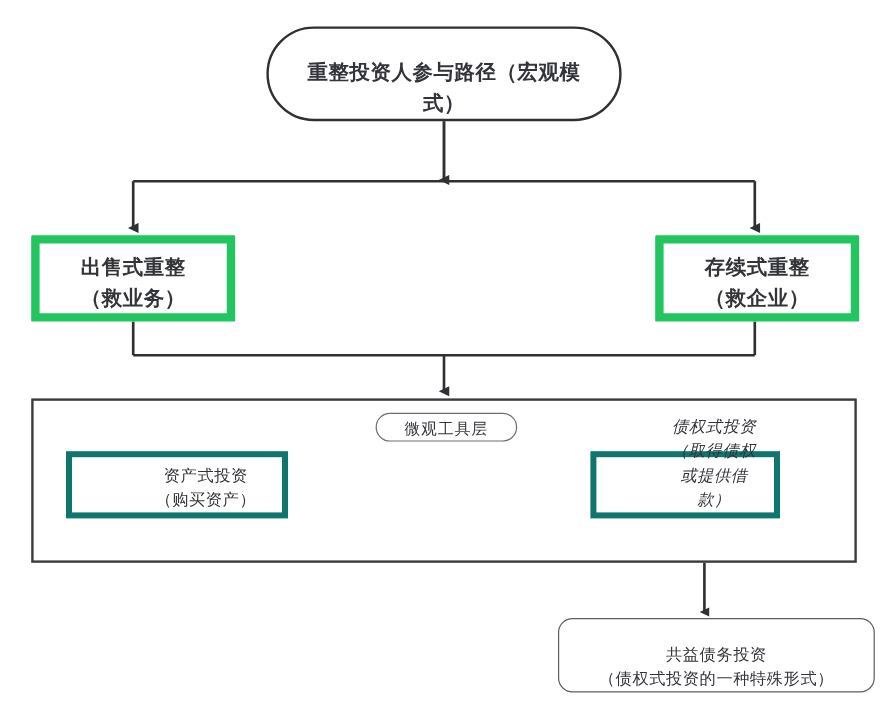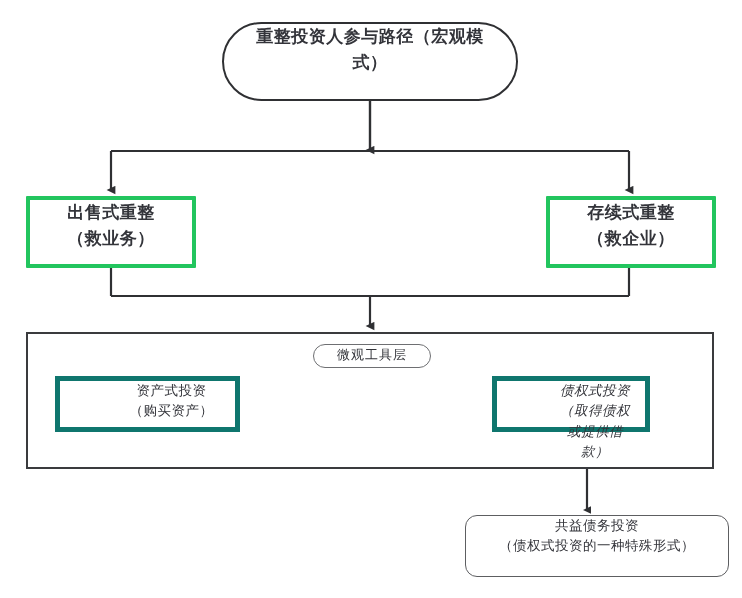--- a/index.html
+++ b/index.html
@@ -25,21 +25,21 @@
     left: 0;
     top: 0;
     width: 742px;
     height: 598px;
     pointer-events: none;
   }
   .node {
     position: absolute;
     box-sizing: border-box;
     display: flex;
-    align-items: flex-start;
+    align-items: flex-end;
     justify-content: center;
     text-align: center;
     background: #ffffff;
     color: #33343a;
     letter-spacing: 0.5px;
     z-index: 2;
   }
   .node .txt {
     display: block;
     line-height: 1.5;
@@ -54,21 +54,21 @@
     width: 296px;
     height: 79px;
     border: 2px solid #2f3033;
     border-radius: 40px;
     font-size: 17px;
     font-weight: bold;
   }
 
   
   .strategy-box {
-    border: 4px solid #22c55e;
+    border: 7px solid #22c55e;
     border-radius: 1px;
     font-size: 17px;
     font-weight: bold;
     width: 170px;
     height: 72px;
     top: 196px;
   }
   #node-sale { left: 26px; }
   #node-going { left: 546px; }
 

